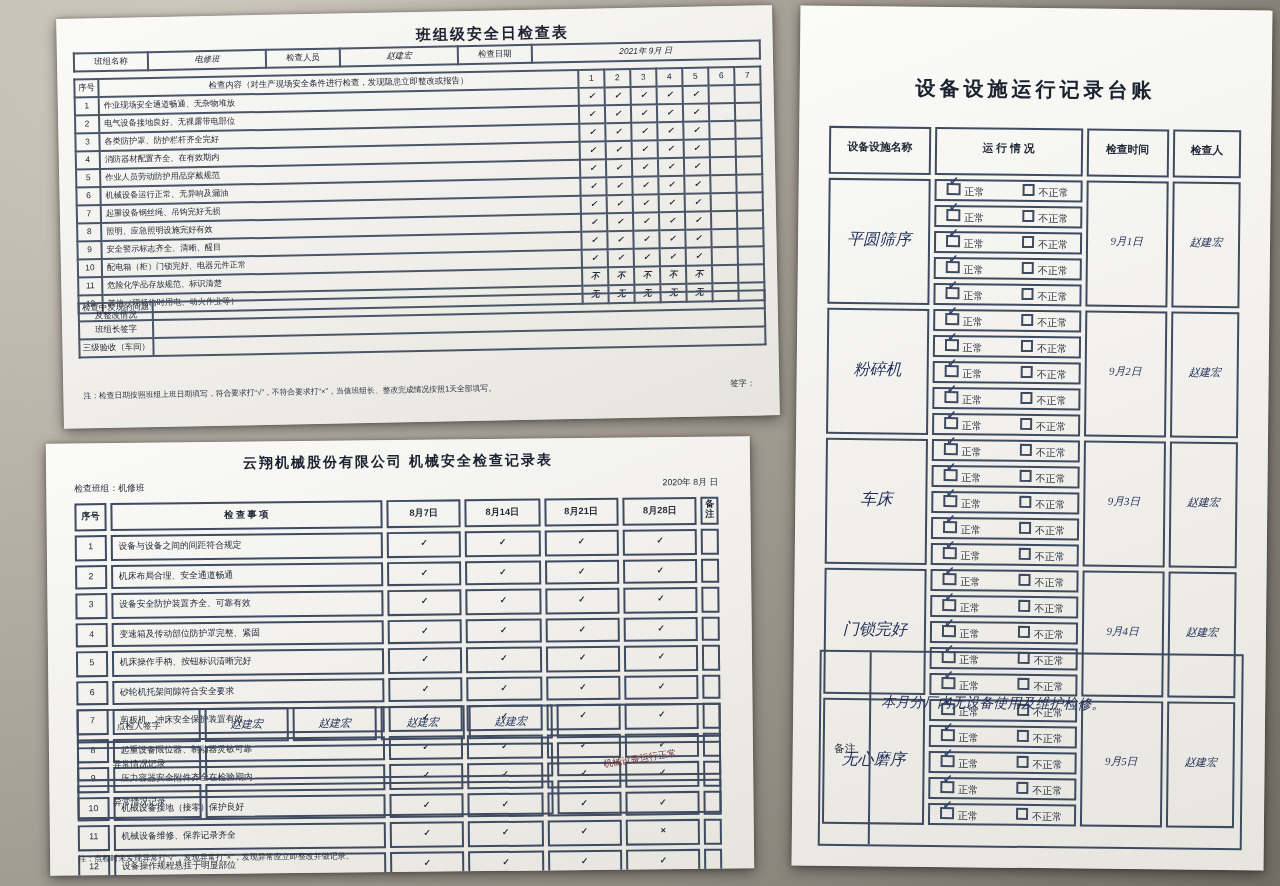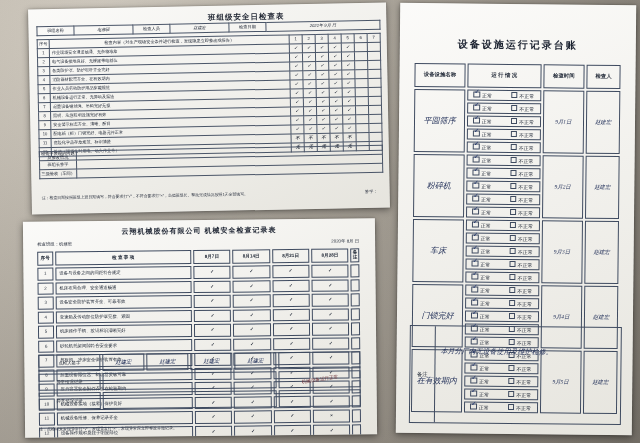--- a/index.html
+++ b/index.html
@@ -481,21 +481,21 @@
       <span class="box"></span><span>不正常</span></td>
         </tr>
     <tr>
           <td class="runcell">
       <span class="box ck"></span><span>正常</span>
       <span style="display:inline-block;width:16px"></span>
       <span class="box"></span><span>不正常</span></td>
         </tr>
 
     <tr>
-      <td rowspan="5"><span class="hand-name">在有效期内</span></td>
+      <td rowspan="5"><span class="hand-name">无心磨序</span></td>
       <td class="runcell">
         <span class="box ck"></span><span>正常</span>
         <span style="display:inline-block;width:16px"></span>
         <span class="box"></span><span>不正常</span>
       </td>
       <td rowspan="5"><span class="hand-sm">9月5日</span></td>
       <td rowspan="5"><span class="hand-sm">赵建宏</span></td>
     </tr>
     <tr>
           <td class="runcell">

